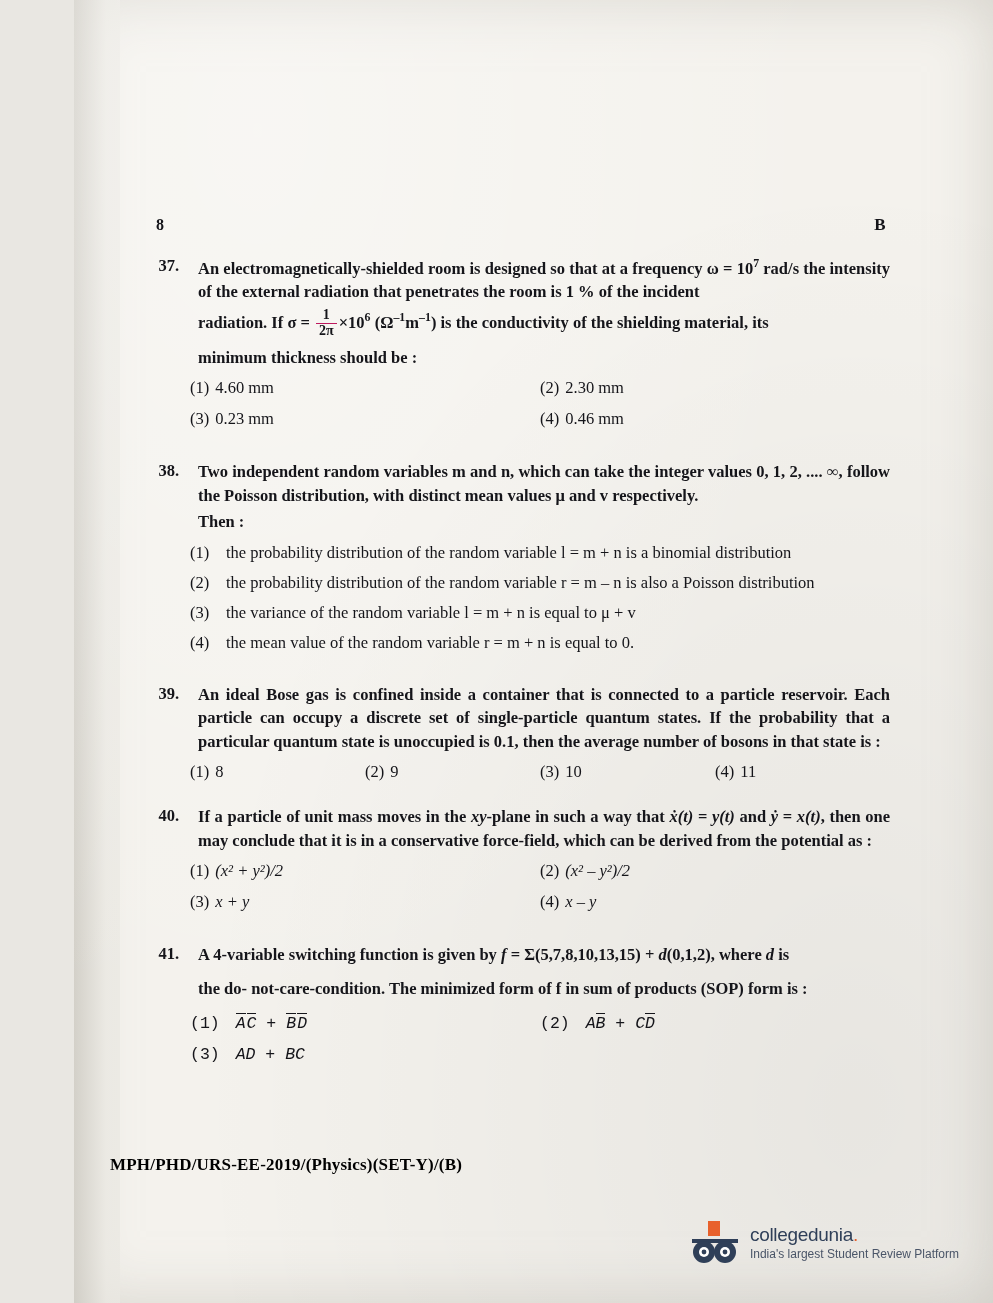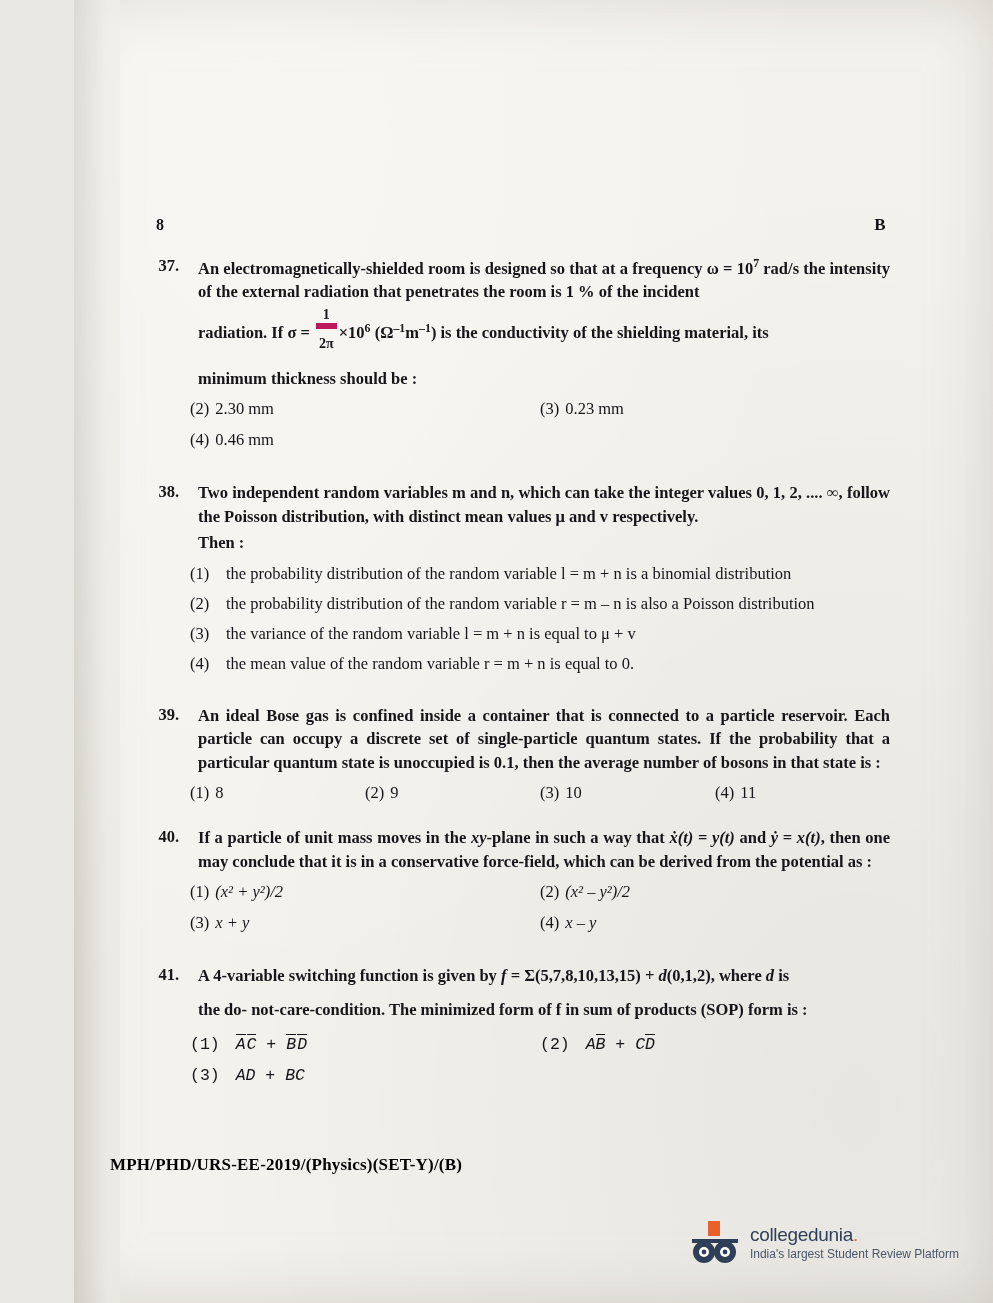--- a/index.html
+++ b/index.html
@@ -108,21 +108,21 @@
     display: inline-block;
     vertical-align: middle;
     text-align: center;
     font-size: 14px;
     line-height: 1.05;
     margin: 0 2px;
     position: relative;
     top: -1px;
   }
   .frac .num { display: block; padding: 0 3px; }
-  .frac .den { display: block; border-top: 6px solid #be185d; padding: 8px 3px; }
+  .frac .den { display: block; border-top: 1px solid #be185d; padding: 0 3px; }
   sup.sm { font-size: .72em; }
   .ital { font-style: italic; }
   .ovl { border-top: 1px solid #15151a; padding-top: 0px; }
   .mathfont { font-family: "Liberation Serif", serif; }
 
   .footer-code {
     position: absolute;
     left: 110px;
     top: 1155px;
     font-weight: bold;
@@ -173,20 +173,21 @@
     <div class="q-num">37.</div>
     <div class="q-body">
       <p>
         <span>An electromagnetically-shielded room is designed so that at a frequency ω = 10</span><sup class="sm">7</sup><span> rad/s the intensity of the external radiation that penetrates the room is 1 % of the incident</span>
       </p>
       <p style="margin-top:6px;">
         <span>radiation. If σ = </span><span class="frac"><span class="num">1</span><span class="den">2π</span></span><span>×10</span><sup class="sm">6</sup>&nbsp;<span>(Ω</span><sup class="sm">–1</sup><span>m</span><sup class="sm">–1</sup><span>) is the conductivity of the shielding material, its</span>
       </p>
       <p style="margin-top:6px;">minimum thickness should be :</p>
       <div class="opts two-col">
+        <div class="opt"><span class="lab">(1)</span><span>4.60 mm</span></div>
         <div class="opt"><span class="lab">(2)</span><span>2.30 mm</span></div>
         <div class="opt"><span class="lab">(3)</span><span>0.23 mm</span></div>
         <div class="opt"><span class="lab">(4)</span><span>0.46 mm</span></div>
       </div>
     </div>
   </div>
 
   <div class="q">
     <div class="q-num">38.</div>
     <div class="q-body">

